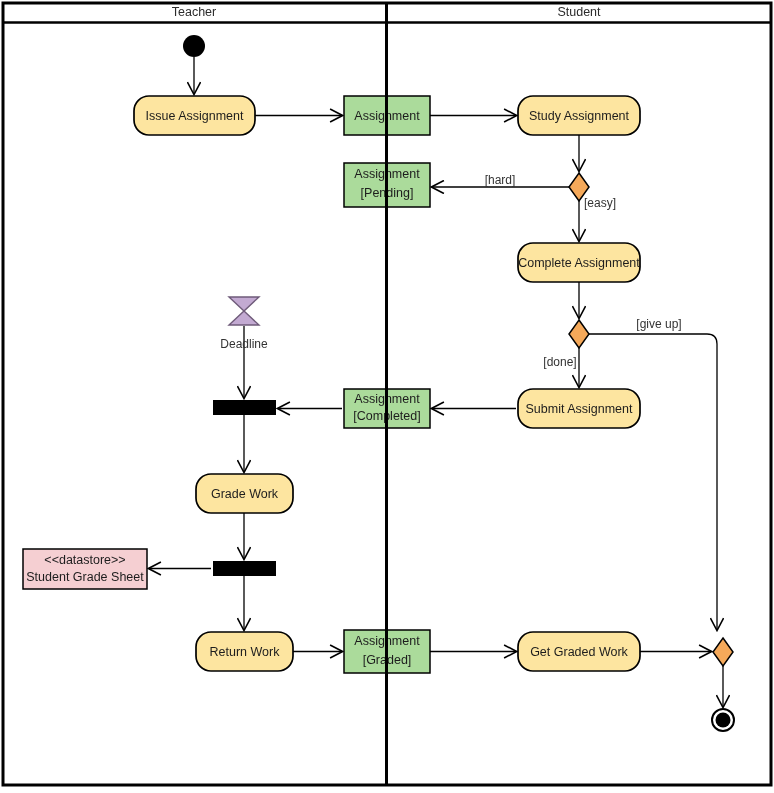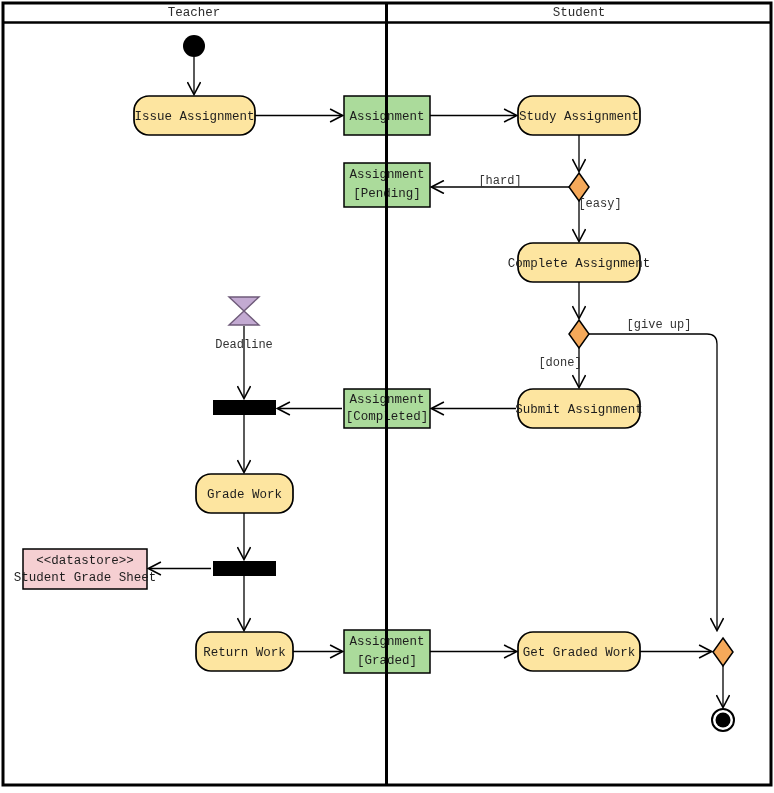--- a/index.html
+++ b/index.html
@@ -11,21 +11,20 @@
   body {
     font-family: "Liberation Sans", sans-serif;
     width: 774px;
     height: 793px;
     overflow: hidden;
   }
   #diagram-root {
     position: relative;
     width: 774px;
     height: 793px;
-    font-family: Liberation Mono, monospace;
   }
   #diagram-svg {
     position: absolute;
     top: 0;
     left: 0;
     width: 774px;
     height: 793px;
   }
   .lane-title {
     font-size: 12.5px;

